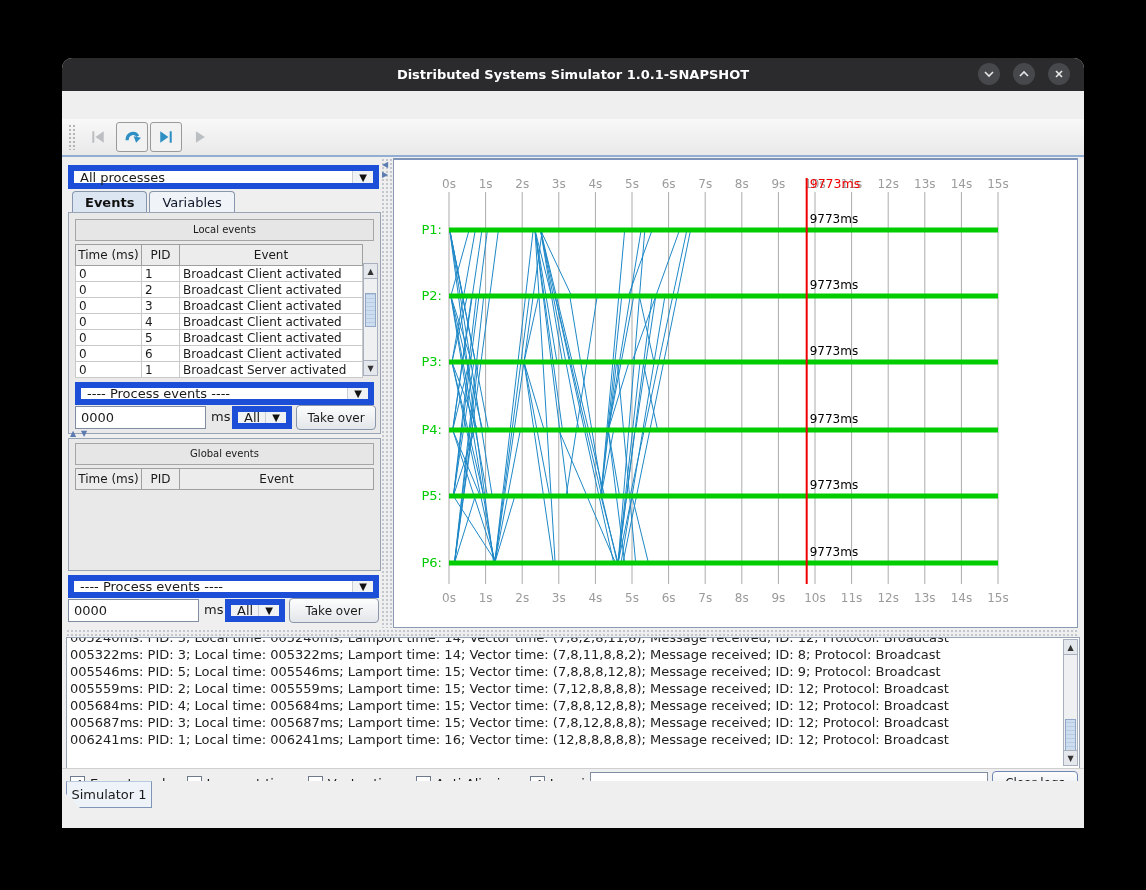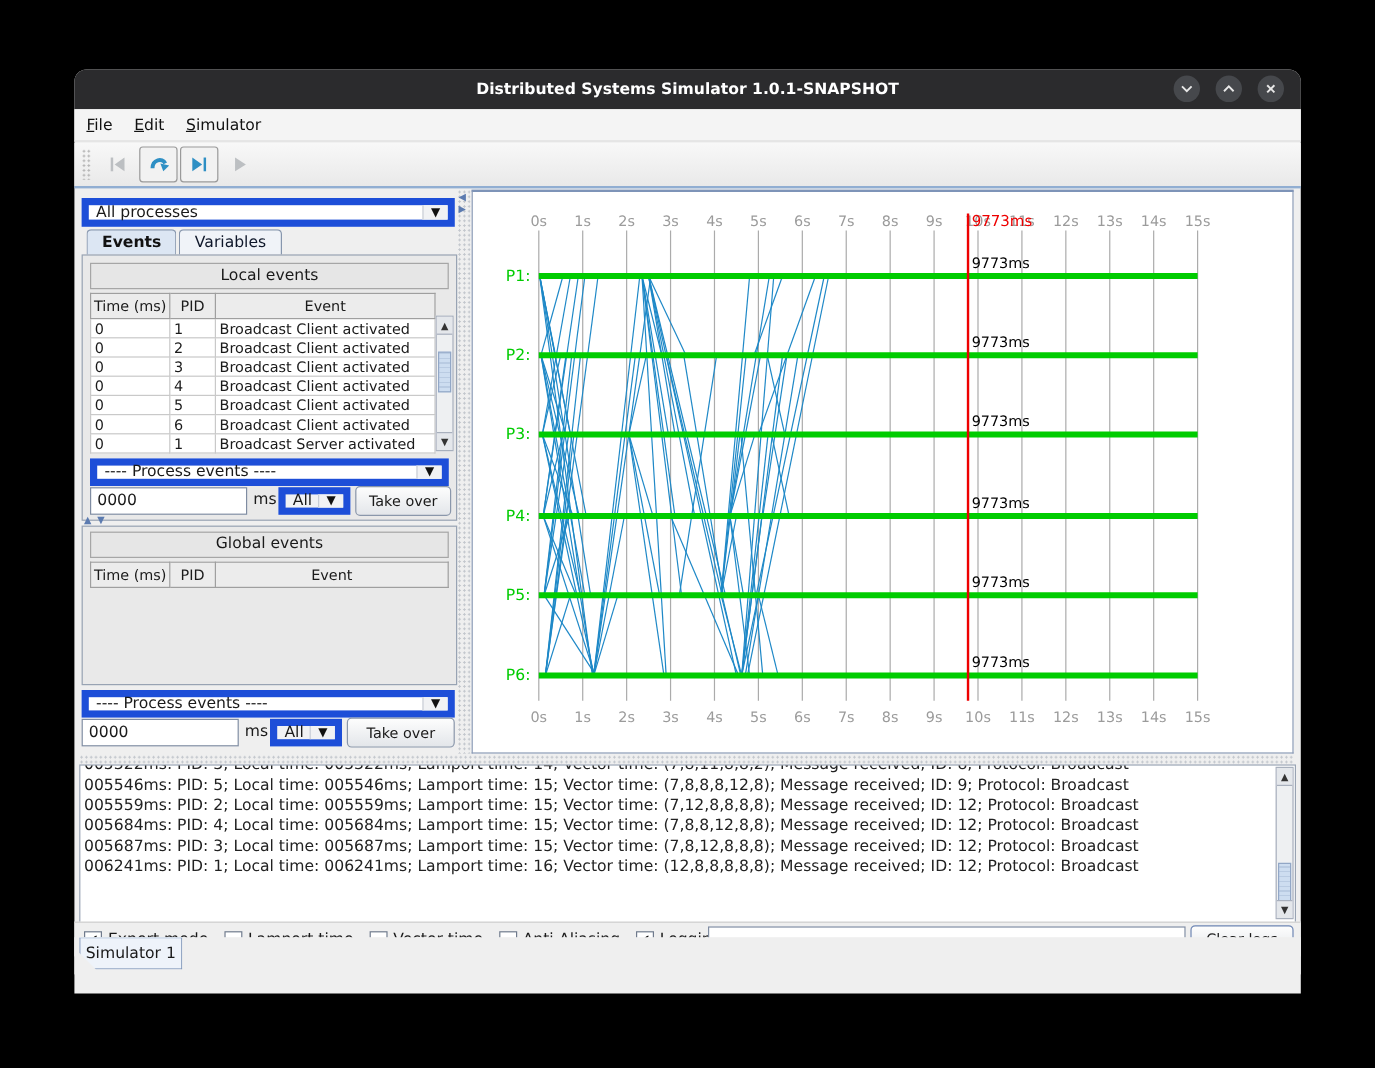--- a/index.html
+++ b/index.html
@@ -22,21 +22,21 @@
   .toolbtn.enabled{border-color:#9a9a9a;background:#f2f2f2;}
   
   #content-top-line{left:0;top:97px;width:100%;height:2px;background:#91aed2;}
   .etch{border:1px solid #98a3b3;}
   
   .combo{background:#fff;border:6px solid #1d4ed8;display:flex;align-items:center;box-sizing:border-box;padding-left:6px;font-size:13px;}
   .combo .arrow{margin-left:auto;width:20px;text-align:center;color:#111;font-size:10px;border-left:1px solid #c8cdd6;align-self:stretch;display:flex;align-items:center;justify-content:center;background:#f1f2f4;}
   .tab{height:21px;line-height:21px;padding:0 12px;border:1px solid #8796ad;border-bottom:none;border-radius:4px 4px 0 0;background:#e9eef6;font-size:13px;}
   .tab.sel{background:#dce6f3;font-weight:bold;color:#111;}
   .tab.unsel{color:#0f172a;background:#f0f3f8;}
-  .secheader{background:#e6e6e6;border:1px solid #a6a6a6;text-align:center;font-size:13px;line-height:20px;}
+  .secheader{background:#e6e6e6;border:1px solid #a6a6a6;text-align:center;font-size:10px;line-height:20px;}
   table.ev{border-collapse:collapse;table-layout:fixed;width:100%;font-size:12px;background:#fff;}
   table.ev th{background:#ececec;border:1px solid #9f9f9f;font-weight:normal;height:18px;font-size:12px;}
   table.ev td{border:1px solid #c9c9c9;height:15px;padding:0 3px;white-space:nowrap;overflow:hidden;background:#fff;}
   .sb{background:#eef0f2;border:1px solid #a8b0bd;box-sizing:border-box;}
   .sb .btn{height:14px;display:flex;align-items:center;justify-content:center;font-size:8px;color:#333;background:#e4e7eb;border-bottom:1px solid #a8b0bd;}
   .sb .btn.bottom{border-bottom:none;border-top:1px solid #a8b0bd;}
   .sb .thumb{background:#cdddf0;border:1px solid #92a7c6;margin:0 1px;
              background-image:repeating-linear-gradient(0deg,#cdddf0 0 3px,#b9cbe2 3px 4px);}
   .tfield{background:#fff;border:1px solid #7f8ca2;box-sizing:border-box;padding:0 5px;font-size:13px;display:flex;align-items:center;}
   .pushbtn{background:linear-gradient(#fdfdfd,#e3e6ea);border:1px solid #8a97ab;border-radius:4px;font-size:12px;display:flex;align-items:center;justify-content:center;box-sizing:border-box;}
@@ -73,25 +73,20 @@
         </svg>
     </div>
     <div class="winbtn abs" style="left:986px;">
       <svg width="12" height="12" viewBox="0 0 12 12">
           <line x1="3" y1="3" x2="9" y2="9"></line>
           <line x1="9" y1="3" x2="3" y2="9"></line>
         </svg>
     </div>
   </div>
 
-  <div id="menubar" class="abs">
-      <span class="menu-item"><b>F</b>ile</span>
-      <span class="menu-item"><b>E</b>dit</span>
-      <span class="menu-item"><b>S</b>imulator</span>
-    </div>
 
   <div id="toolbar" class="abs">
     <div id="toolgrip"></div>
   <button class="toolbtn">
         <svg width="22" height="22" viewBox="0 0 22 22">
           <rect x="4" y="4" width="2.5" height="14" fill="#bcbfc2"></rect>
           <path d="M18 4 L8 11 L18 18 Z" fill="#bcbfc2"></path>
         </svg>
       </button>
       <button class="toolbtn enabled">
@@ -404,20 +399,21 @@
         <text x="415.6918" y="263" font-size="12" fill="#000000">9773ms</text>
         <text x="415.6918" y="329" font-size="12" fill="#000000">9773ms</text>
         <text x="415.6918" y="396" font-size="12" fill="#000000">9773ms</text>
       </svg>
   </div>
 
   <div class="abs dotted" style="left:4px;top:571px;width:1012px;height:8px;"></div>
 
   <div id="log" class="abs" style="left:4px;top:579px;width:1012px;height:131px;">
     <div id="log-scroll" style="margin-top:-9px;">
+        <div class="logline">005240ms: PID: 5; Local time: 005240ms; Lamport time: 14; Vector time: (7,8,2,8,11,8); Message received; ID: 12; Protocol: Broadcast</div>
         <div class="logline">005322ms: PID: 3; Local time: 005322ms; Lamport time: 14; Vector time: (7,8,11,8,8,2); Message received; ID: 8; Protocol: Broadcast</div>
         <div class="logline">005546ms: PID: 5; Local time: 005546ms; Lamport time: 15; Vector time: (7,8,8,8,12,8); Message received; ID: 9; Protocol: Broadcast</div>
         <div class="logline">005559ms: PID: 2; Local time: 005559ms; Lamport time: 15; Vector time: (7,12,8,8,8,8); Message received; ID: 12; Protocol: Broadcast</div>
         <div class="logline">005684ms: PID: 4; Local time: 005684ms; Lamport time: 15; Vector time: (7,8,8,12,8,8); Message received; ID: 12; Protocol: Broadcast</div>
         <div class="logline">005687ms: PID: 3; Local time: 005687ms; Lamport time: 15; Vector time: (7,8,12,8,8,8); Message received; ID: 12; Protocol: Broadcast</div>
         <div class="logline">006241ms: PID: 1; Local time: 006241ms; Lamport time: 16; Vector time: (12,8,8,8,8,8); Message received; ID: 12; Protocol: Broadcast</div>
       </div>
     <div class="sb abs" style="right:1px;top:1px;width:15px;height:127px;">
       <div class="btn">▲</div>
       <div class="thumb" style="height:30px;margin-top:64px;"></div>

